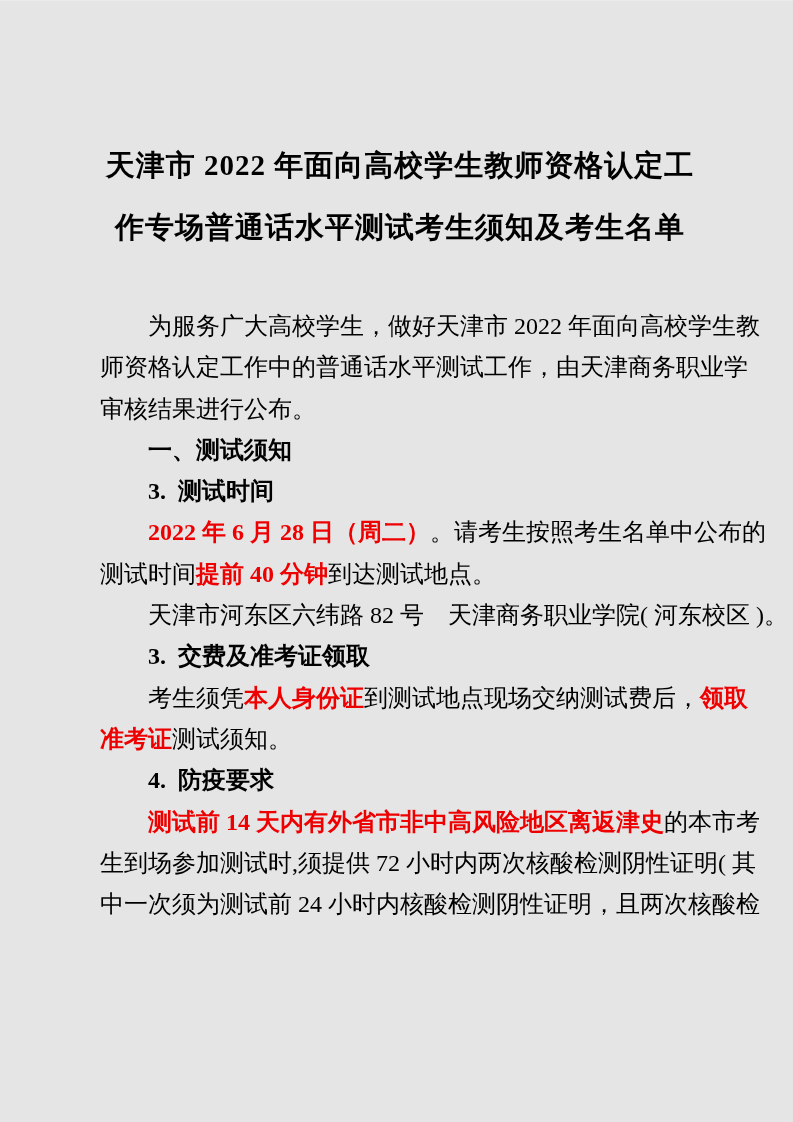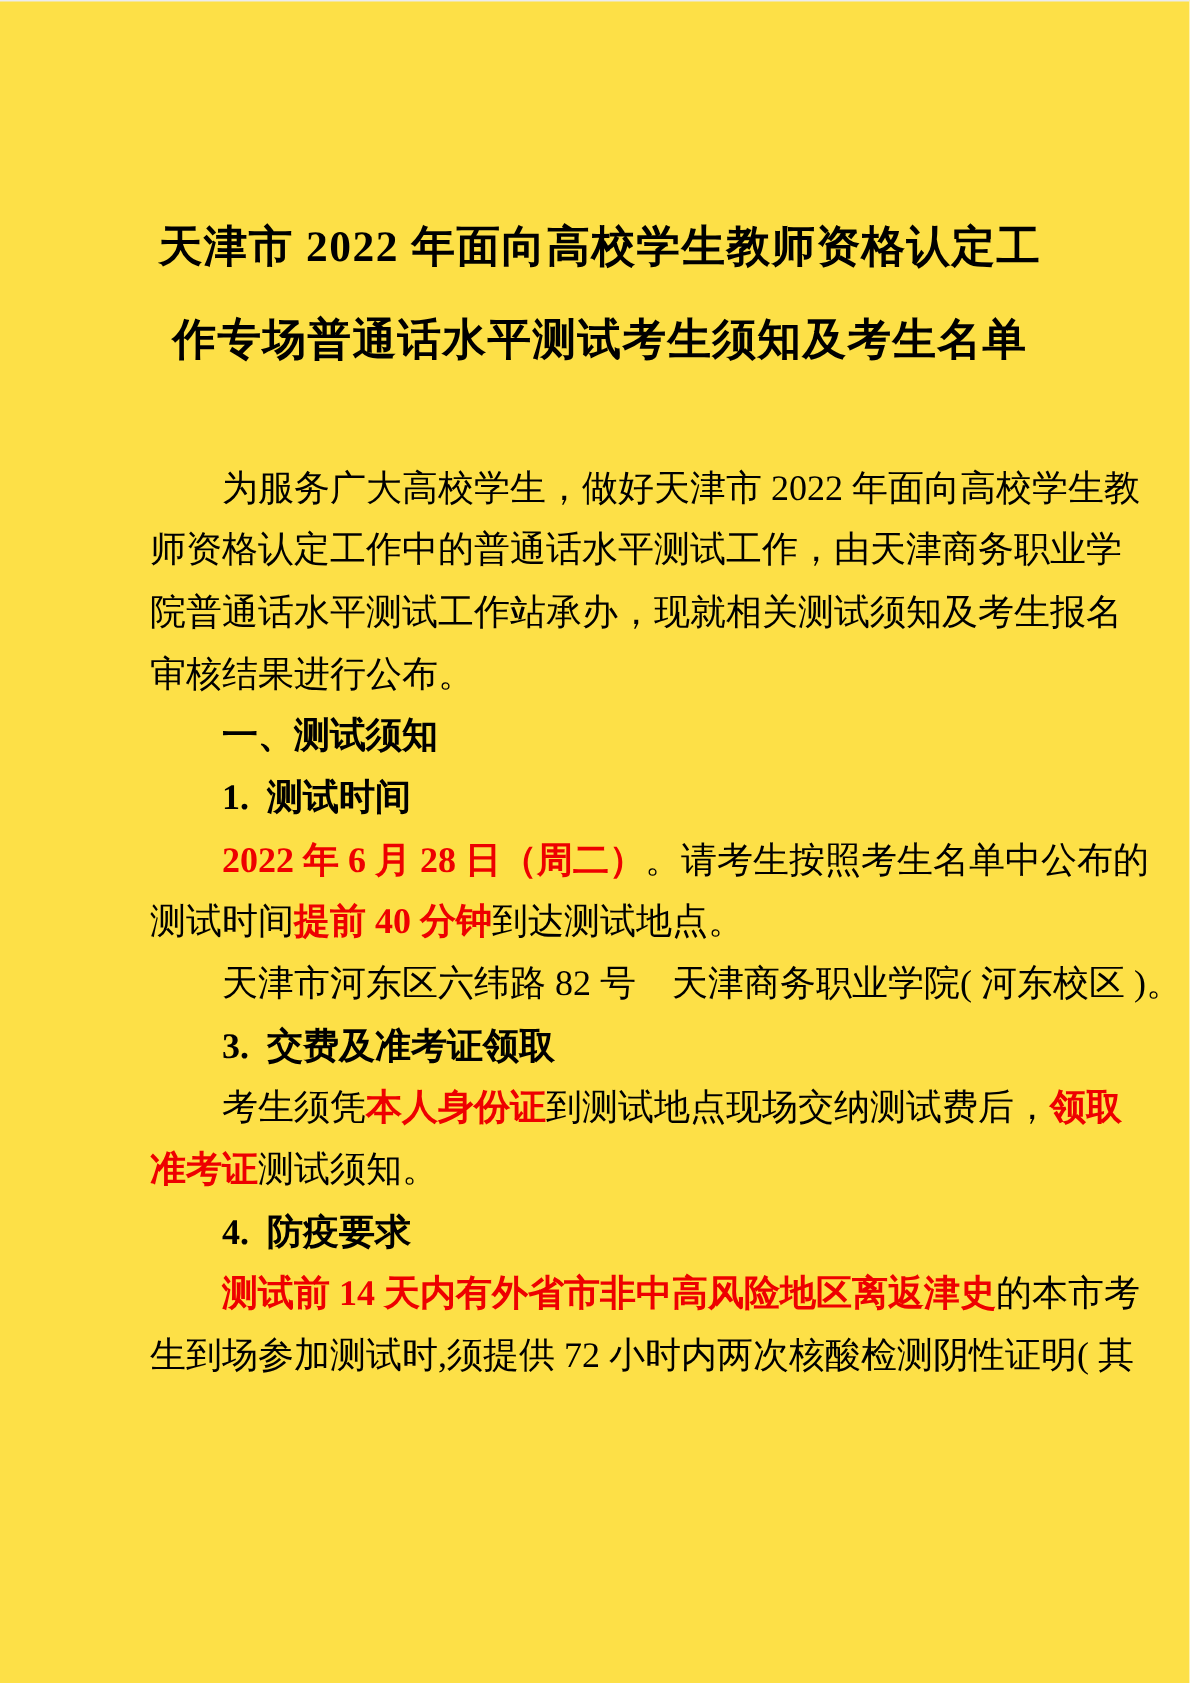--- a/index.html
+++ b/index.html
@@ -4,21 +4,21 @@
 <style>
   html, body {
     margin: 0;
     padding: 0;
     background: #ffffff;
   }
   .page {
     position: relative;
     width: 793px;
     height: 1122px;
-    background: #fde047;
+    background: #e5e5e5;
     overflow: hidden;
     font-family: "Liberation Serif", "DejaVu Serif", serif;
     color: #000000;
     border-top: 1px solid #ececec;
     box-sizing: border-box;
   }
   .content {
     position: absolute;
     left: 100px;
     top: 0;
@@ -58,28 +58,28 @@
 
 <div class="page">
   <div class="content">
     <div class="doc-title">
       <div>天津市 2022 年面向高校学生教师资格认定工</div>
       <div>作专场普通话水平测试考生须知及考生名单</div>
     </div>
     <div class="doc-body">
         <div class="line indent justify"><span class="seg normal">为服务广大高校学生，做好天津市 2022 年面向高校学生教</span></div>
         <div class="line justify"><span class="seg normal">师资格认定工作中的普通话水平测试工作，由天津商务职业学</span></div>
-        <div class="line justify"><span class="seg normal">院普通话水平测试工作站承办，现就相关测试须知及考生报名</span></div>
         <div class="line"><span class="seg normal">审核结果进行公布。</span></div>
         <div class="line indent"><span class="seg bold">一、测试须知</span></div>
-        <div class="line indent"><span class="seg bold">1. 测试时间</span></div>
+        <div class="line indent"><span class="seg bold">3. 测试时间</span></div>
         <div class="line indent justify"><span class="seg redbold">2022 年 6 月 28 日（周二）</span><span class="seg normal">。请考生按照考生名单中公布的</span></div>
         <div class="line"><span class="seg normal">测试时间</span><span class="seg redbold">提前 40 分钟</span><span class="seg normal">到达测试地点。</span></div>
         <div class="line indent"><span class="seg normal">天津市河东区六纬路 82 号　天津商务职业学院( 河东校区 )。</span></div>
         <div class="line indent"><span class="seg bold">3. 交费及准考证领取</span></div>
         <div class="line indent justify"><span class="seg normal">考生须凭</span><span class="seg redbold">本人身份证</span><span class="seg normal">到测试地点现场交纳测试费后，</span><span class="seg redbold">领取</span></div>
         <div class="line"><span class="seg redbold">准考证</span><span class="seg normal">测试须知。</span></div>
         <div class="line indent"><span class="seg bold">4. 防疫要求</span></div>
         <div class="line indent justify"><span class="seg redbold">测试前 14 天内有外省市非中高风险地区离返津史</span><span class="seg normal">的本市考</span></div>
         <div class="line justify"><span class="seg normal">生到场参加测试时,须提供 72 小时内两次核酸检测阴性证明( 其</span></div>
+        <div class="line justify"><span class="seg normal">中一次须为测试前 24 小时内核酸检测阴性证明，且两次核酸检</span></div>
       </div>
   </div>
 </div>
 
 </body></html>

